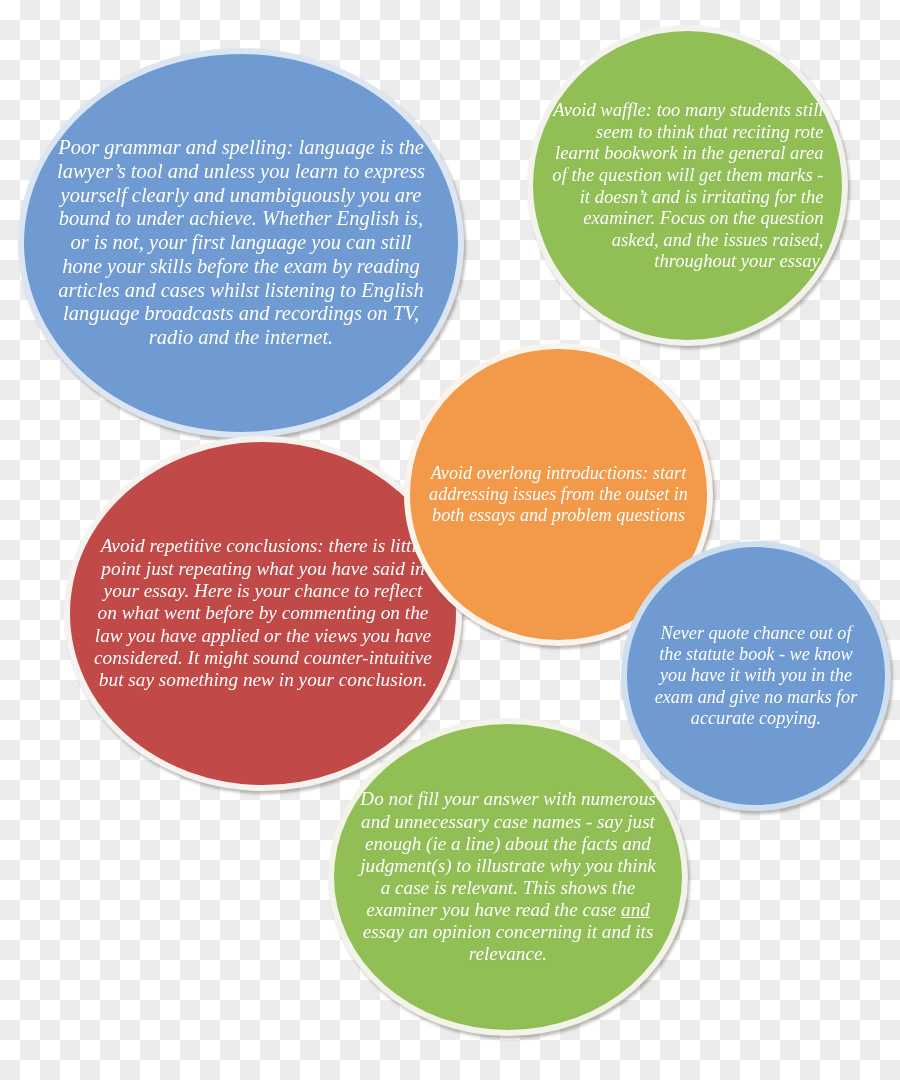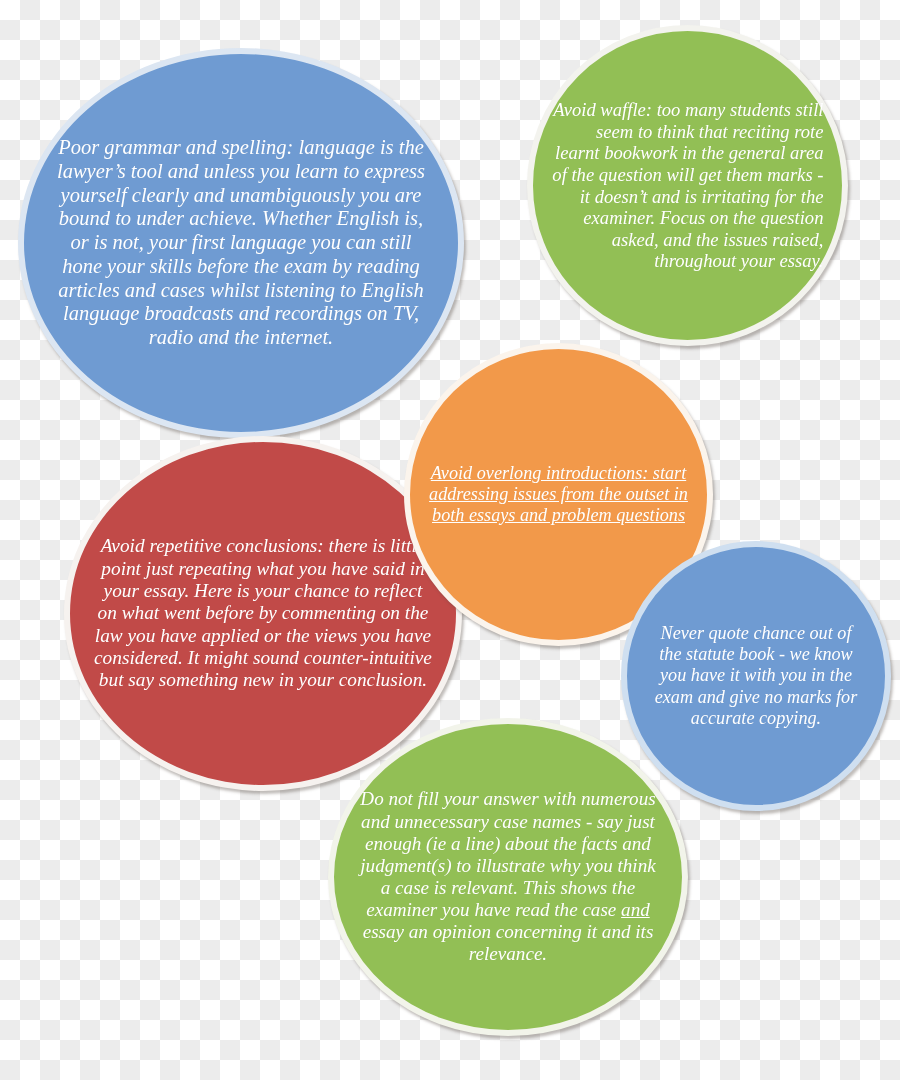--- a/index.html
+++ b/index.html
@@ -79,21 +79,21 @@
   }
   #bubble-conclusions .txt { padding: 0 6%; }
 
   #bubble-introductions {
     left: 404px; top: 343px;
     width: 309px; height: 303px;
     font-size: 18.2px;
     z-index: 4;
     border-color: #fbf4ec;
   }
-  #bubble-introductions .txt { padding: 0 6%; text-decoration: underline; }
+  #bubble-introductions .txt { padding: 0 6%; }
 
   #bubble-statute {
     left: 621px; top: 541px;
     width: 270px; height: 270px;
     font-size: 18.2px;
     z-index: 5;
     border-color: #cfdff0;
   }
   #bubble-statute .txt { padding: 0 8%; }
 

